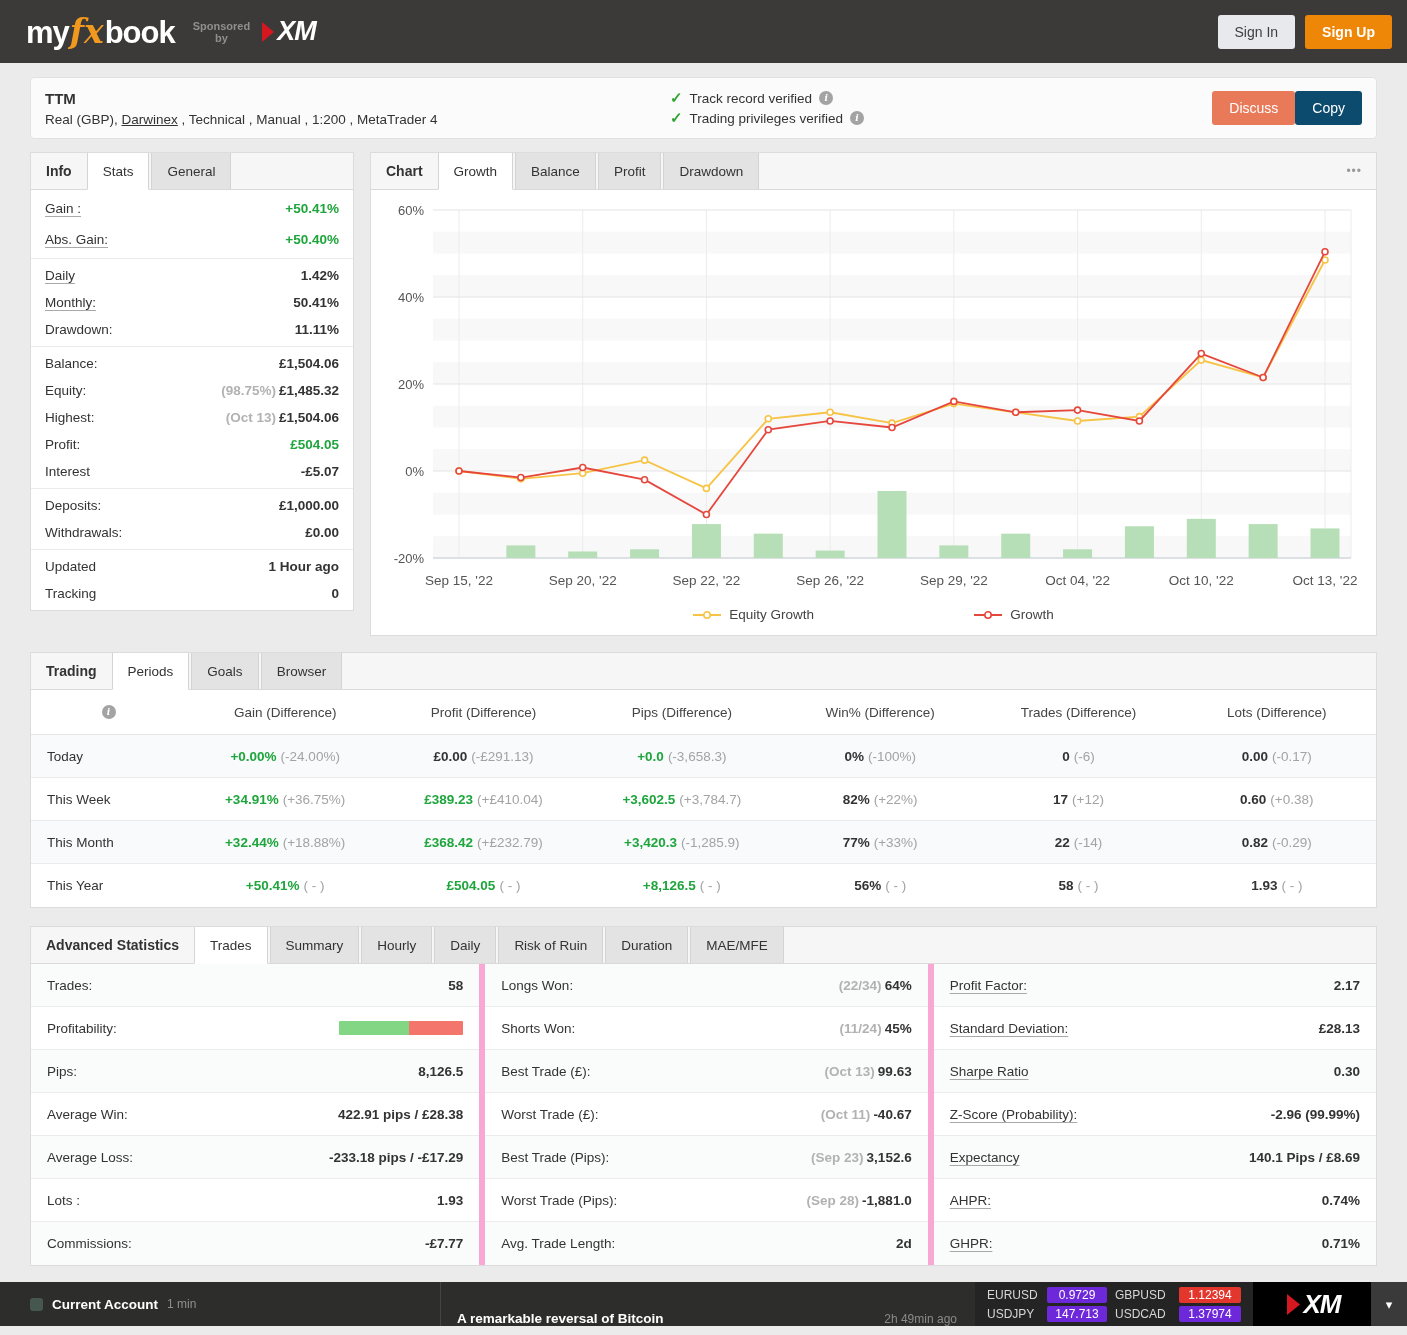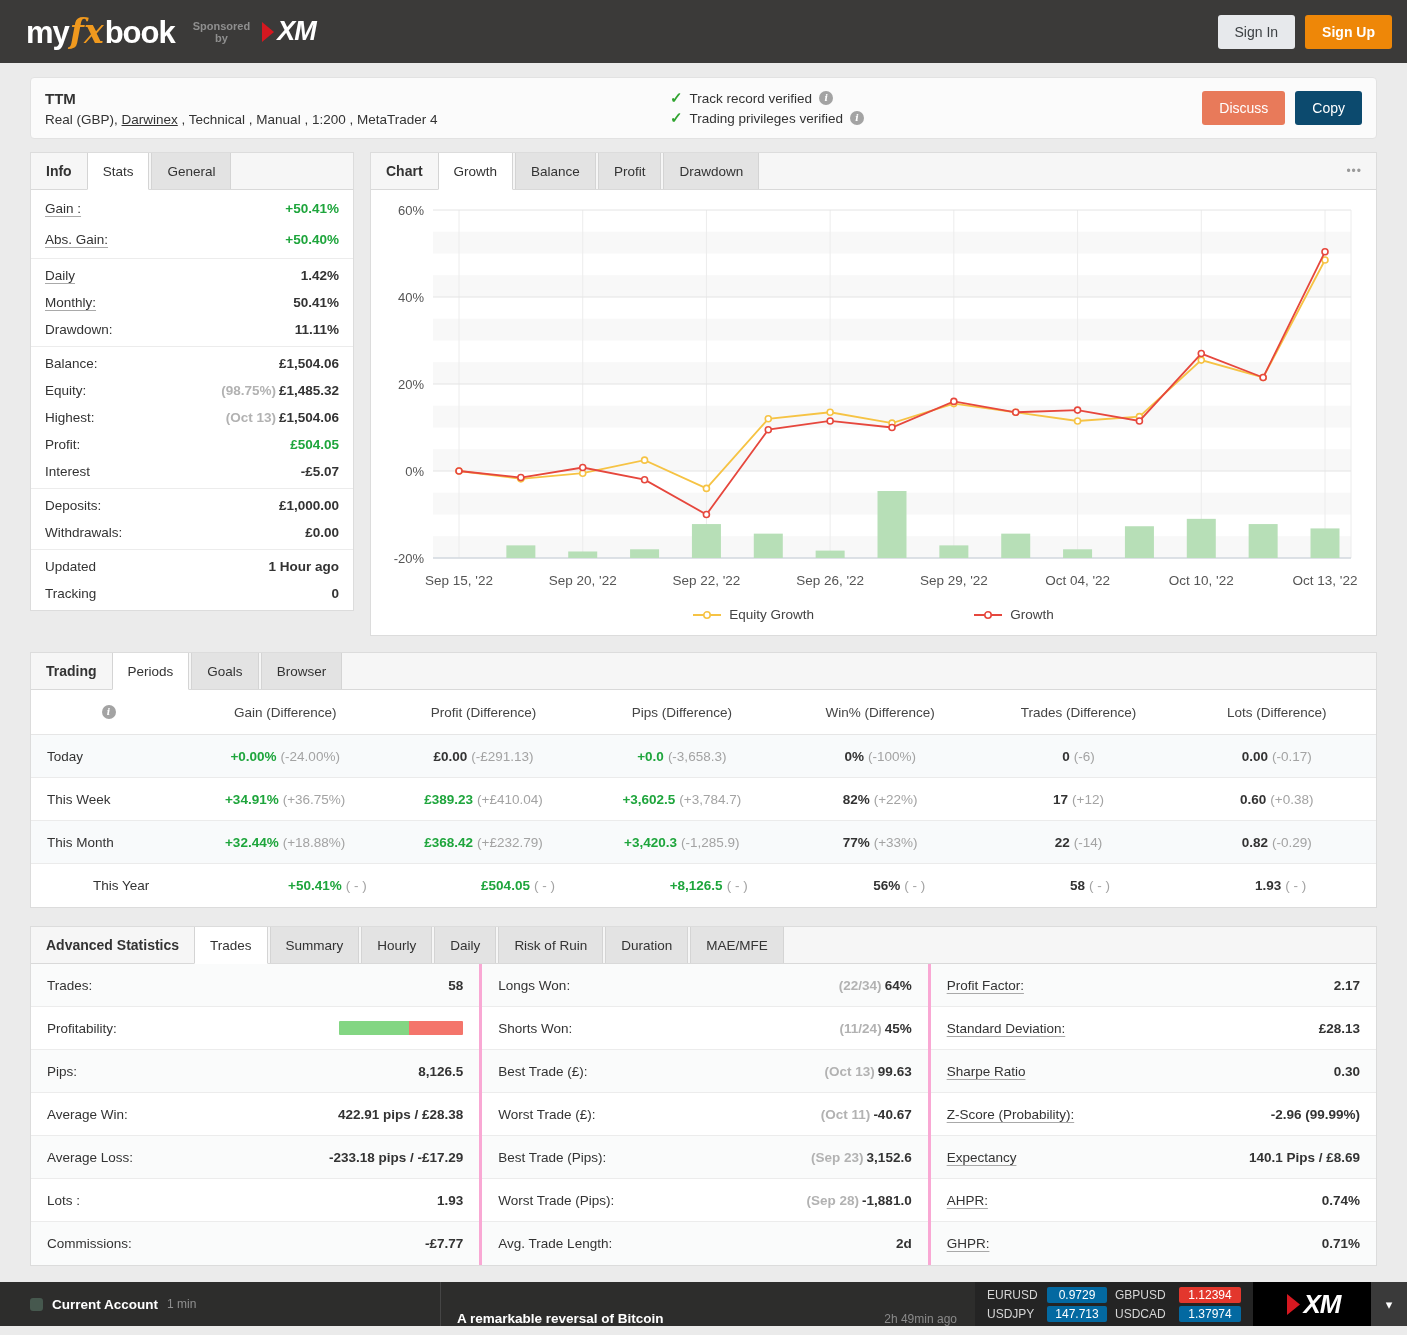--- a/index.html
+++ b/index.html
@@ -26,21 +26,21 @@
                    padding:9px 14px; display:flex; align-items:center; }
   .acc-left { width:625px; }
   .acc-name { font-weight:700; font-size:15px; margin-bottom:5px; }
   .acc-sub { font-size:13.5px; color:#333; }
   .acc-link { text-decoration:underline; cursor:pointer; }
   .verify-row { display:flex; align-items:center; gap:7px; margin:2px 0; font-size:13.5px; }
   .check { color:#2fa32f; font-weight:700; font-size:15px; }
   .info-dot { width:14px; height:14px; border-radius:50%; background:#a3a3a3; color:#fff; font-size:9px;
               display:inline-flex; align-items:center; justify-content:center; font-weight:700;
               font-family:"DejaVu Serif",serif; font-style:italic; cursor:pointer; }
-  .acc-buttons { margin-left:auto; display:flex; gap:10px; }
+  .acc-buttons { margin-left:auto; display:flex; }
   .btn-discuss { background:#e87a5a; color:#fff; }
   .btn-copy { background:#0c4a6e; color:#fff; }
   
   .content { margin:13px 30px 0; display:flex; gap:16px; align-items:flex-start; }
   .panel { background:#fff; border:1px solid #dcdcdc; }
   .tabbar { background:#f6f6f6; border-bottom:1px solid #d9d9d9; display:flex; height:37px; align-items:stretch; position:relative; }
   .tab-label { font-weight:700; font-size:14px; padding:0 15px; display:flex; align-items:center; color:#333; }
   .tab { font-size:13.5px; padding:0 15px; display:flex; align-items:center; background:#e3e3e3;
          border-left:1px solid #d4d4d4; border-right:1px solid #d4d4d4; margin-right:2px; cursor:pointer; color:#333; }
   .tab.active { background:#fff; border-bottom:1px solid #fff; margin-bottom:-1px; }
@@ -61,29 +61,29 @@
   .chart-body { padding:6px 6px 0; }
   .legend { display:flex; justify-content:center; gap:160px; padding:9px 0 13px; font-size:13.5px; color:#444; }
   .legend-item { display:flex; align-items:center; gap:8px; cursor:pointer; }
   
   .periods-panel { margin:16px 30px 0; }
   .ptable { font-size:13.5px; }
   .phead { display:flex; align-items:center; color:#444; height:45px; border-bottom:1px solid #e6e6e6; }
   .pcol-label { width:155px; display:flex; justify-content:center; align-items:center; }
   .pcol { flex:1; text-align:center; }
   .prow { display:flex; align-items:center; height:43px; border-bottom:1px solid #ebebeb; }
-  .prow:last-child { border-bottom:none;padding-left:46px; }
+  .prow:last-child { border-bottom:none; }
   .prow.tint { background:#f8fafb; }
   .prow .pcol-label { justify-content:flex-start; padding-left:16px; color:#333; }
   .pmain { font-weight:700; }
   .pdiff { color:#a3a3a3; margin-left:4px; }
   
   .adv-panel { margin:18px 30px 0; }
   .adv-body { display:grid; grid-template-columns:1fr 1fr 1fr; }
-  .acol + .acol { border-left:3px solid #f9a8d4; }
+  .acol + .acol { border-left:6px solid #f9a8d4; }
   .arow { display:flex; justify-content:space-between; align-items:center; padding:0 16px; height:43px;
           border-bottom:1px solid #ececec; font-size:13.5px; }
   .arow:nth-child(odd) { background:#fafbfb; }
   .acol .arow:last-child { border-bottom:none; }
   .aval { font-weight:700; white-space:nowrap; }
   .pbar { width:124px; height:14px; display:flex; border-radius:1px; overflow:hidden; }
   .pbar .g { background:#83d683; }
   .pbar .r { background:#f4756b; }
   
   .footer { margin-top:16px; height:44px; background:#2d2d2c; display:flex; align-items:stretch; }
@@ -91,21 +91,21 @@
   .f-icon { width:13px; height:13px; border-radius:3px; background:#46584e; }
   .f-acc-label { color:#fff; font-weight:700; font-size:13.5px; cursor:pointer; }
   .f-acc-time { color:#8f8f8f; font-size:12px; }
   .f-divider { width:1px; background:#454545; }
   .f-news { flex:1; display:flex; align-items:flex-end; padding-left:16px; color:#fff; font-size:13.5px; font-weight:700; }
   .f-news-time { color:#8a8a8a; font-size:12px; font-weight:400; margin-left:auto; margin-right:18px; }
   .f-ticker { display:grid; grid-template-columns:52px 60px 56px 62px; column-gap:8px; row-gap:3px;
               align-content:center; font-size:12px; padding:0 12px; background:#242424; }
   .f-sym { color:#d6d6d6; align-self:center; }
   .f-price { color:#fff; text-align:center; padding:1px 3px; border-radius:2px; cursor:pointer; }
-  .f-price.up { background:#0369a1; }
+  .f-price.up { background:#6d28d9; }
   .f-price.down { background:#e3372d; }
   .f-xm { width:118px; background:#000; display:flex; align-items:center; justify-content:center; gap:2px; cursor:pointer; }
   .f-xm .xm-text { color:#fff; font-style:italic; font-weight:900; font-size:26px; letter-spacing:-1px; }
   .f-chevron { width:36px; background:#3a3a3a; display:flex; align-items:center; justify-content:center;
                color:#fff; font-size:13px; cursor:pointer; }
 </style>
 </head>
 <body>
 
 <div class="topbar">

